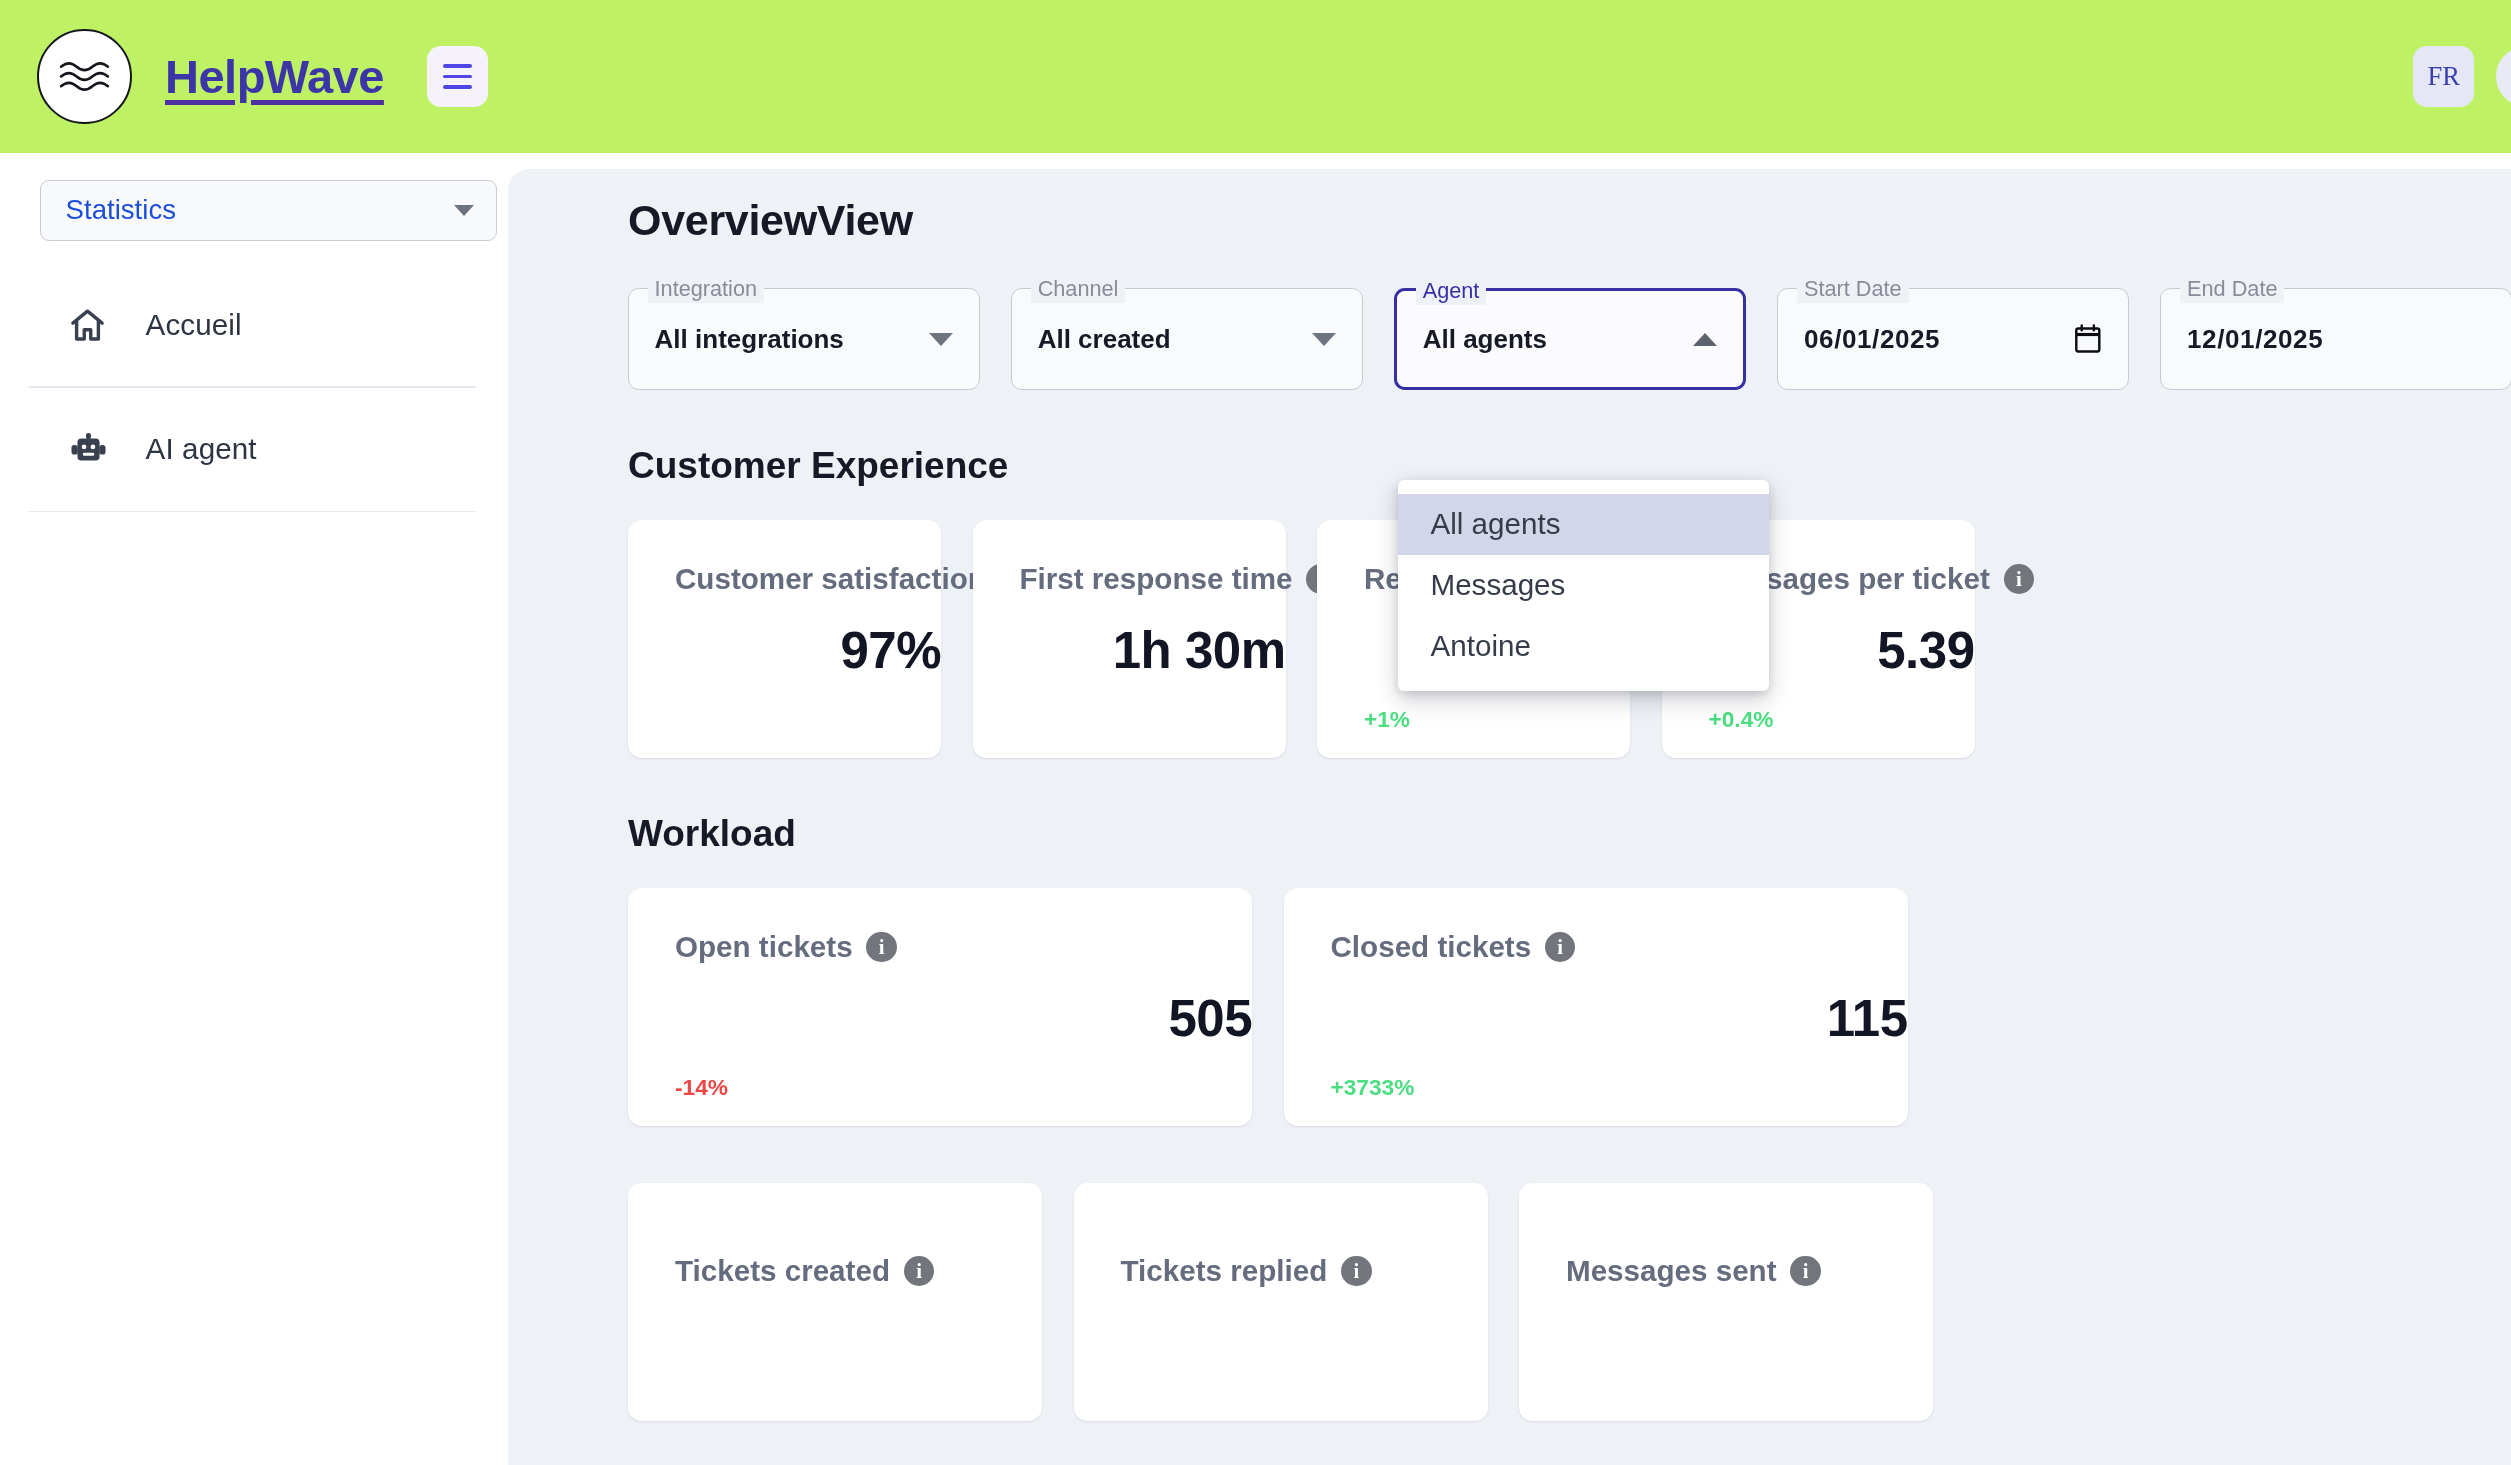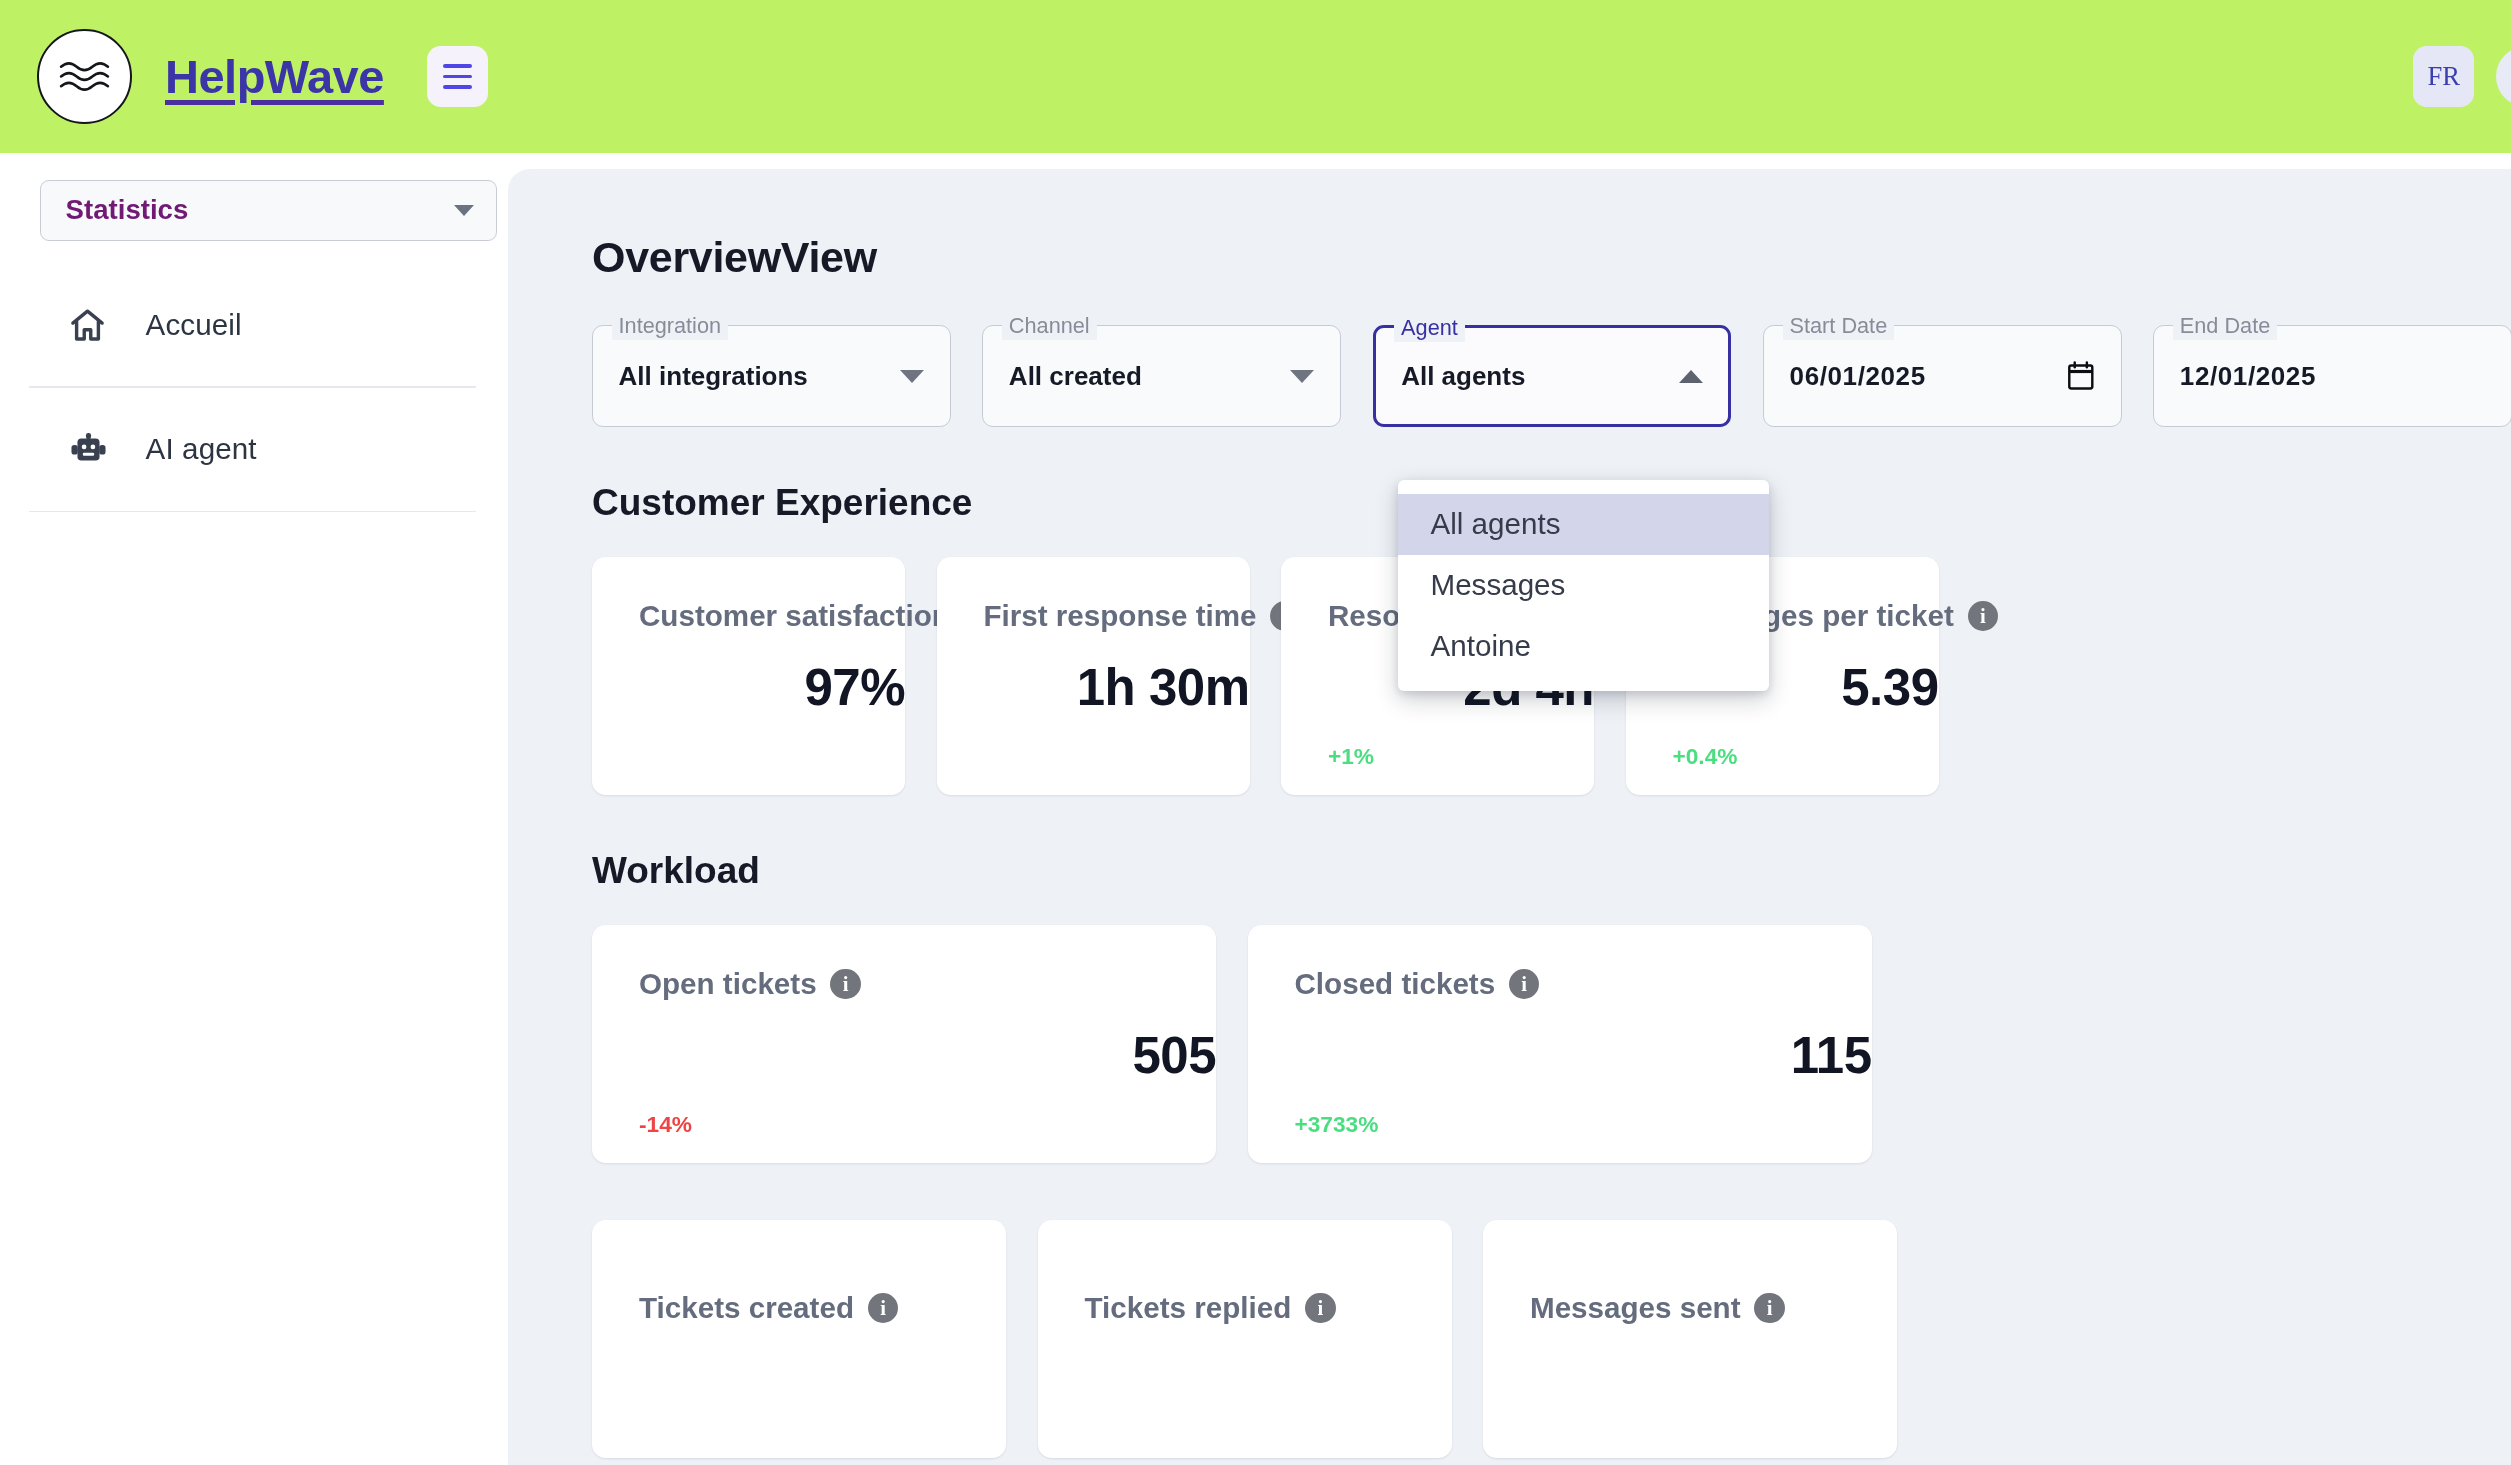--- a/index.html
+++ b/index.html
@@ -78,21 +78,21 @@
   .stat-select {
     margin: 26.6px 0 0 40px;
     width: 457px; height: 61px;
     border: 1.6px solid #c9ccd4; border-radius: 8.9px;
     background: #f8f9fb;
     display: flex; align-items: center;
     padding: 0 21.7px 0 24.6px;
     cursor: pointer;
   }
   .stat-select-label {
-    font-size: 27.6px; font-weight: 700; color: #701a75; flex: 1;
+    font-size: 27.6px; font-weight: 400; color: #1d4ed8; flex: 1;
   }
   .caret-down {
     width: 0; height: 0;
     border-left: 10.8px solid transparent;
     border-right: 10.8px solid transparent;
     border-top: 11.8px solid #6b7280;
   }
   .nav { margin-top: 39px; }
   .nav-item {
     display: flex; align-items: center;
@@ -109,21 +109,21 @@
 
   
   .main {
     position: absolute; top: 169px; left: 508px;
     width: 2004px; height: 1296px;
     background: #eef1f6;
     border-top-left-radius: 21.7px;
     overflow: hidden;
     z-index: 10;
   }
-  .main-inner { padding: 64px 0 0 84px; }
+  .main-inner { padding: 27px 0 0 84px; margin-left: 36px; }
 
   .page-title {
     font-size: 43px; font-weight: 700; color: #161a26;
     letter-spacing: -0.3px;
   }
 
   
   .filters {
     display: flex; gap: 31.5px; margin-top: 43px;
   }

